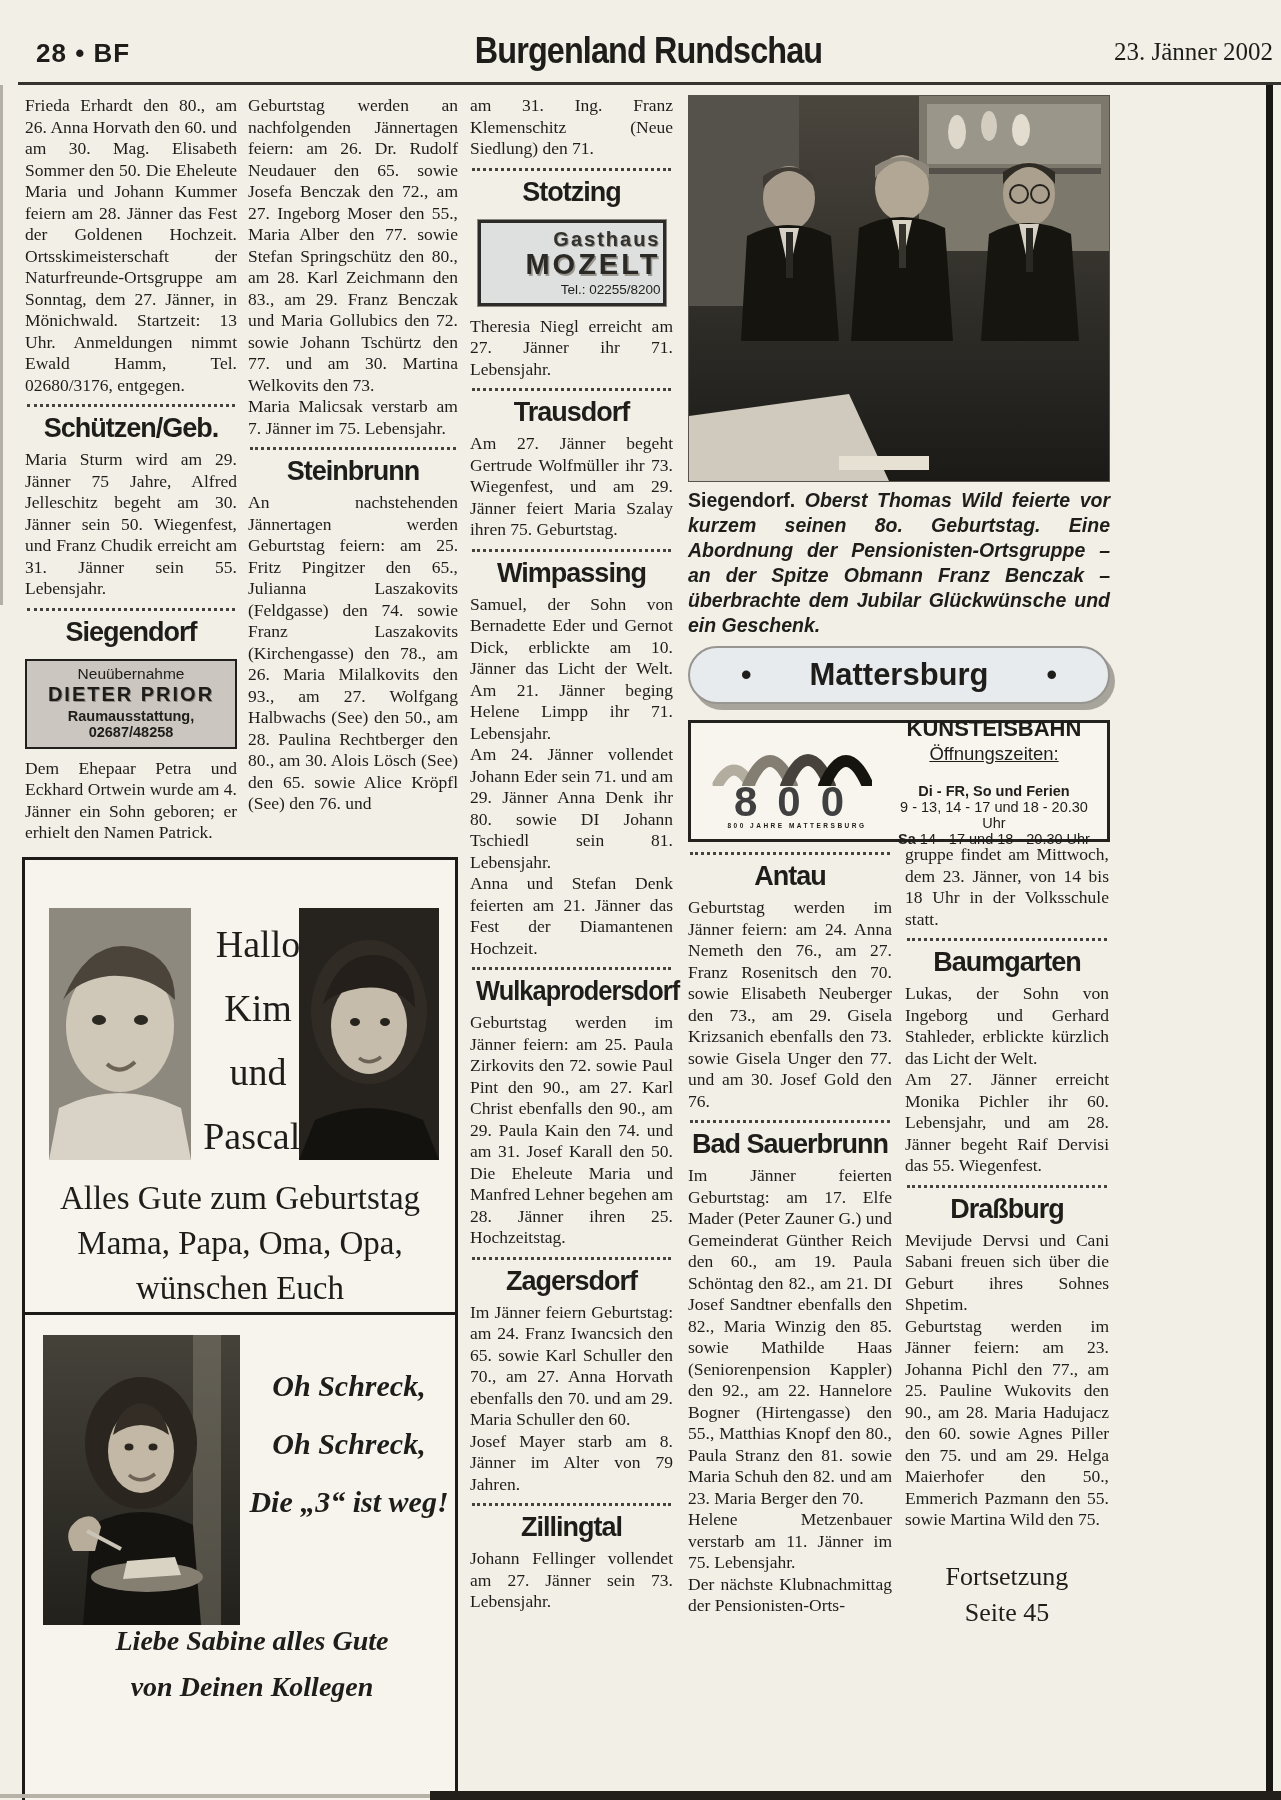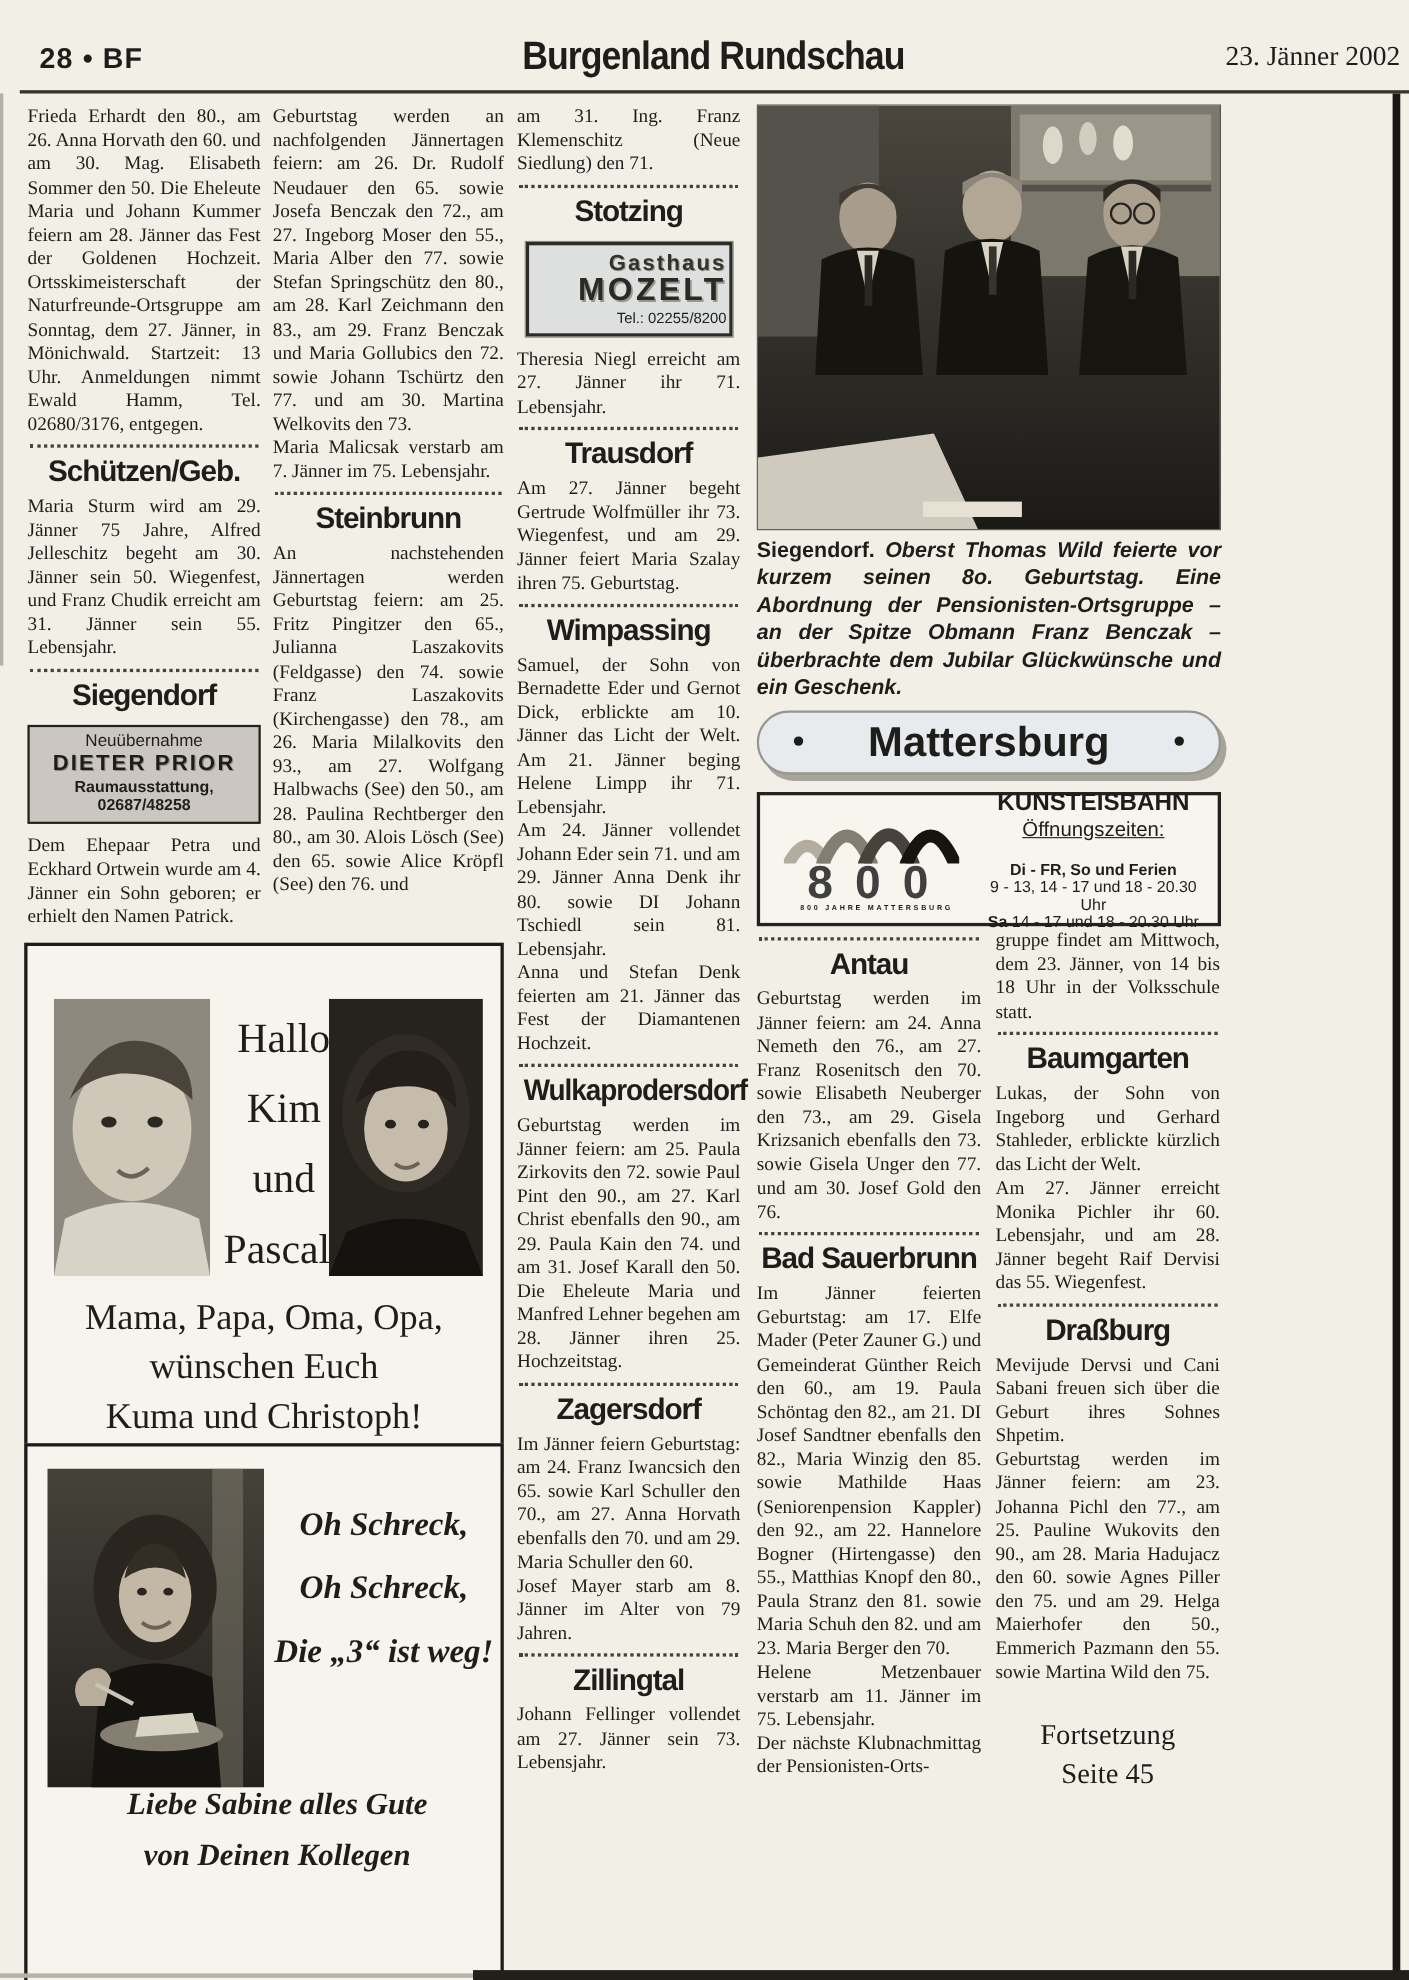--- a/index.html
+++ b/index.html
@@ -42,21 +42,21 @@
 
   
   .photo-main{width:420px;height:385px;border:1px solid #55534c;display:block;}
   .caption{margin:6px 0 8px;font:italic 700 19.5px/25px "Liberation Sans",sans-serif;text-align:justify;}
   .cap-lead{font-style:normal;}
 
   
   .banner{position:relative;height:54px;background:#e7ebee;border:2px solid #979590;border-radius:30px;
           box-shadow:5px 6px 0 #a7a49c;margin:8px 0 16px;display:flex;align-items:center;
           justify-content:center;gap:58px;font-family:"Liberation Sans",sans-serif;font-weight:700;}
-  .banner-label{font-size:38px;letter-spacing:0;}
+  .banner-label{font-size:31px;letter-spacing:0;}
   .banner-dot{font-size:30px;line-height:30px;}
 
   
   .keb{height:122px;border:3px solid #23221e;background:#f7f5ee;display:flex;align-items:center;
        padding:2px 6px;box-sizing:border-box;margin-bottom:2px;}
   .keb-logo{width:190px;text-align:center;}
   .keb-digits{font:700 42px/40px "Liberation Sans",sans-serif;letter-spacing:20px;margin:-8px 0 0 14px;color:#404040;}
   .keb-tiny{font:700 6.5px "Liberation Sans",sans-serif;letter-spacing:2.5px;margin-left:10px;color:#1b1a17;}
   .keb-right{flex:1;text-align:center;font-family:"Liberation Sans",sans-serif;}
   .keb-title{font-weight:700;font-size:22px;}
@@ -285,20 +285,21 @@
       <rect width="140" height="252" fill="#26231f"></rect>
       <ellipse cx="70" cy="104" rx="58" ry="72" fill="#302b24"></ellipse>
       <ellipse cx="70" cy="118" rx="38" ry="48" fill="#c6bcab"></ellipse>
       <path d="M24,96 Q40,40 84,48 Q116,56 116,100 Q96,76 62,80 Q36,84 24,96 Z" fill="#241f1a"></path>
       <ellipse cx="56" cy="114" rx="5" ry="4" fill="#26221c"></ellipse>
       <ellipse cx="86" cy="114" rx="5" ry="4" fill="#26221c"></ellipse>
       <path d="M60,150 Q70,158 82,149" stroke="#6d6256" stroke-width="3.5" fill="none"></path>
       <path d="M0,252 L16,212 Q70,188 124,212 L140,252 Z" fill="#14120e"></path>
     </svg>
     <div class="ad1-text">
+      <div>Alles Gute zum Geburtstag</div>
       <div>Mama, Papa, Oma, Opa,</div>
       <div>wünschen Euch</div>
       <div>Kuma und Christoph!</div>
     </div>
   </div>
 
   <div class="bigad ad2">
     <svg class="ad2-photo" viewBox="0 0 197 290" preserveAspectRatio="none">
       <defs>
           <linearGradient id="wbg" x1="0" y1="0" x2="0" y2="1">

